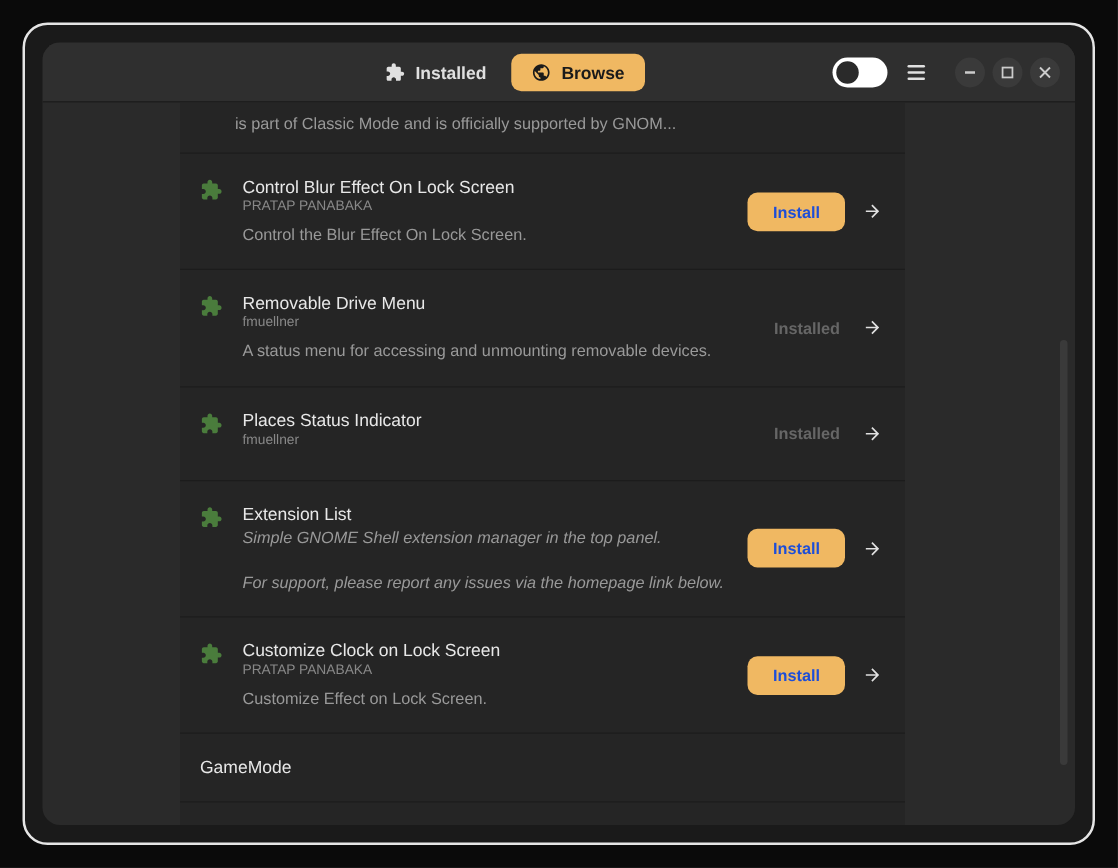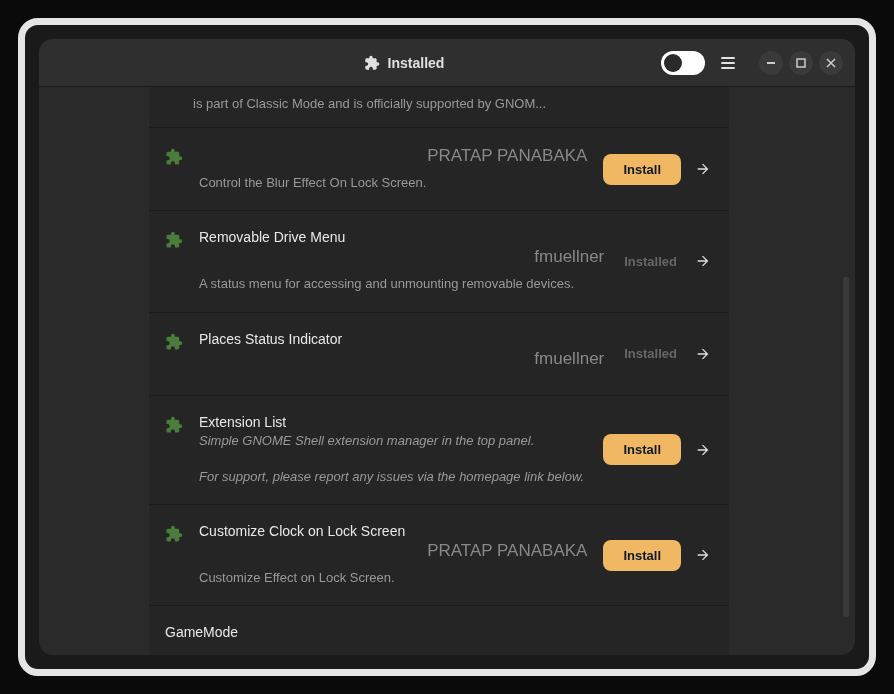--- a/index.html
+++ b/index.html
@@ -17,21 +17,21 @@
       overflow: hidden;
       padding: 18px;
     }
     
     .outer-frame {
       width: 100%;
       height: 100%;
       background: #1a1a1a;
       border-radius: 20px;
       padding: 14px;
-      border: 7px solid #e5e5e5;
+      border: 2px solid #e5e5e5;
     }
     
     .window {
       width: 100%;
       height: 100%;
       background: #2a2a2a;
       border-radius: 14px;
       overflow: hidden;
       display: flex;
       flex-direction: column;
@@ -181,42 +181,41 @@
     
     .ext-title {
       color: #e8e8e8;
       font-size: 14px;
       font-weight: 400;
       margin-bottom: 2px;
     }
     
     .ext-author {
       color: #888;
-      font-size: 17px;
+      font-size: 11px;
       margin-bottom: 8px;
-      text-align: right;
     }
     
     .ext-desc {
       color: #999;
       font-size: 13px;
       line-height: 1.4;
     }
     
     .ext-actions {
       display: flex;
       align-items: center;
       gap: 12px;
       flex-shrink: 0;
       align-self: center;
     }
     
     .install-btn {
       background: #f0b862;
-      color: #0f172a;
+      color: #1d4ed8;
       border: none;
       padding: 8px 20px;
       border-radius: 8px;
       font-size: 13px;
       font-weight: 600;
       cursor: pointer;
     }
     
     .installed-label {
       color: #666;
@@ -262,20 +261,26 @@
   <div class="window">
 
     <div class="header">
       <div class="tabs-group">
         <div class="tab">
           <svg viewBox="0 0 24 24" fill="currentColor">
             <path d="M20.5 11H19V7c0-1.1-.9-2-2-2h-4V3.5C13 2.12 11.88 1 10.5 1S8 2.12 8 3.5V5H4c-1.1 0-2 .9-2 2v3.8h1.5c1.49 0 2.7 1.21 2.7 2.7s-1.21 2.7-2.7 2.7H2V20c0 1.1.9 2 2 2h3.8v-1.5c0-1.49 1.21-2.7 2.7-2.7 1.49 0 2.7 1.21 2.7 2.7V22H17c1.1 0 2-.9 2-2v-4h1.5c1.38 0 2.5-1.12 2.5-2.5S21.88 11 20.5 11z"></path>
           </svg>
           <span>Installed</span>
         </div>
+        <div class="tab active">
+          <svg viewBox="0 0 24 24" fill="currentColor">
+            <path d="M12 2C6.48 2 2 6.48 2 12s4.48 10 10 10 10-4.48 10-10S17.52 2 12 2zm-1 17.93c-3.95-.49-7-3.85-7-7.93 0-.62.08-1.21.21-1.79L9 15v1c0 1.1.9 2 2 2v1.93zm6.9-2.54c-.26-.81-1-1.39-1.9-1.39h-1v-3c0-.55-.45-1-1-1H8v-2h2c.55 0 1-.45 1-1V7h2c1.1 0 2-.9 2-2v-.41c2.93 1.19 5 4.06 5 7.41 0 2.08-.8 3.97-2.1 5.39z"></path>
+          </svg>
+          <span>Browse</span>
+        </div>
       </div>
 
       <div class="header-right">
         <div class="toggle"></div>
         <div class="hamburger">
           <span></span>
             <span></span>
             <span></span>
         </div>
         <div class="window-controls">
@@ -307,20 +312,21 @@
           </div>
         </div>
 
         <div class="extension-item">
           <div class="ext-icon">
             <svg viewBox="0 0 24 24">
                 <path d="M20.5 11H19V7c0-1.1-.9-2-2-2h-4V3.5C13 2.12 11.88 1 10.5 1S8 2.12 8 3.5V5H4c-1.1 0-2 .9-2 2v3.8h1.5c1.49 0 2.7 1.21 2.7 2.7s-1.21 2.7-2.7 2.7H2V20c0 1.1.9 2 2 2h3.8v-1.5c0-1.49 1.21-2.7 2.7-2.7 1.49 0 2.7 1.21 2.7 2.7V22H17c1.1 0 2-.9 2-2v-4h1.5c1.38 0 2.5-1.12 2.5-2.5S21.88 11 20.5 11z"></path>
               </svg>
           </div>
           <div class="ext-info">
+            <div class="ext-title">Control Blur Effect On Lock Screen</div>
             <div class="ext-author">PRATAP PANABAKA</div>
             <div class="ext-desc">Control the Blur Effect On Lock Screen.</div>
           </div>
           <div class="ext-actions">
             <button class="install-btn">Install</button>
             <div class="arrow-btn">
               <svg viewBox="0 0 24 24" fill="currentColor">
                   <path d="M12 4l-1.41 1.41L16.17 11H4v2h12.17l-5.58 5.59L12 20l8-8z"></path>
                 </svg>
             </div>

